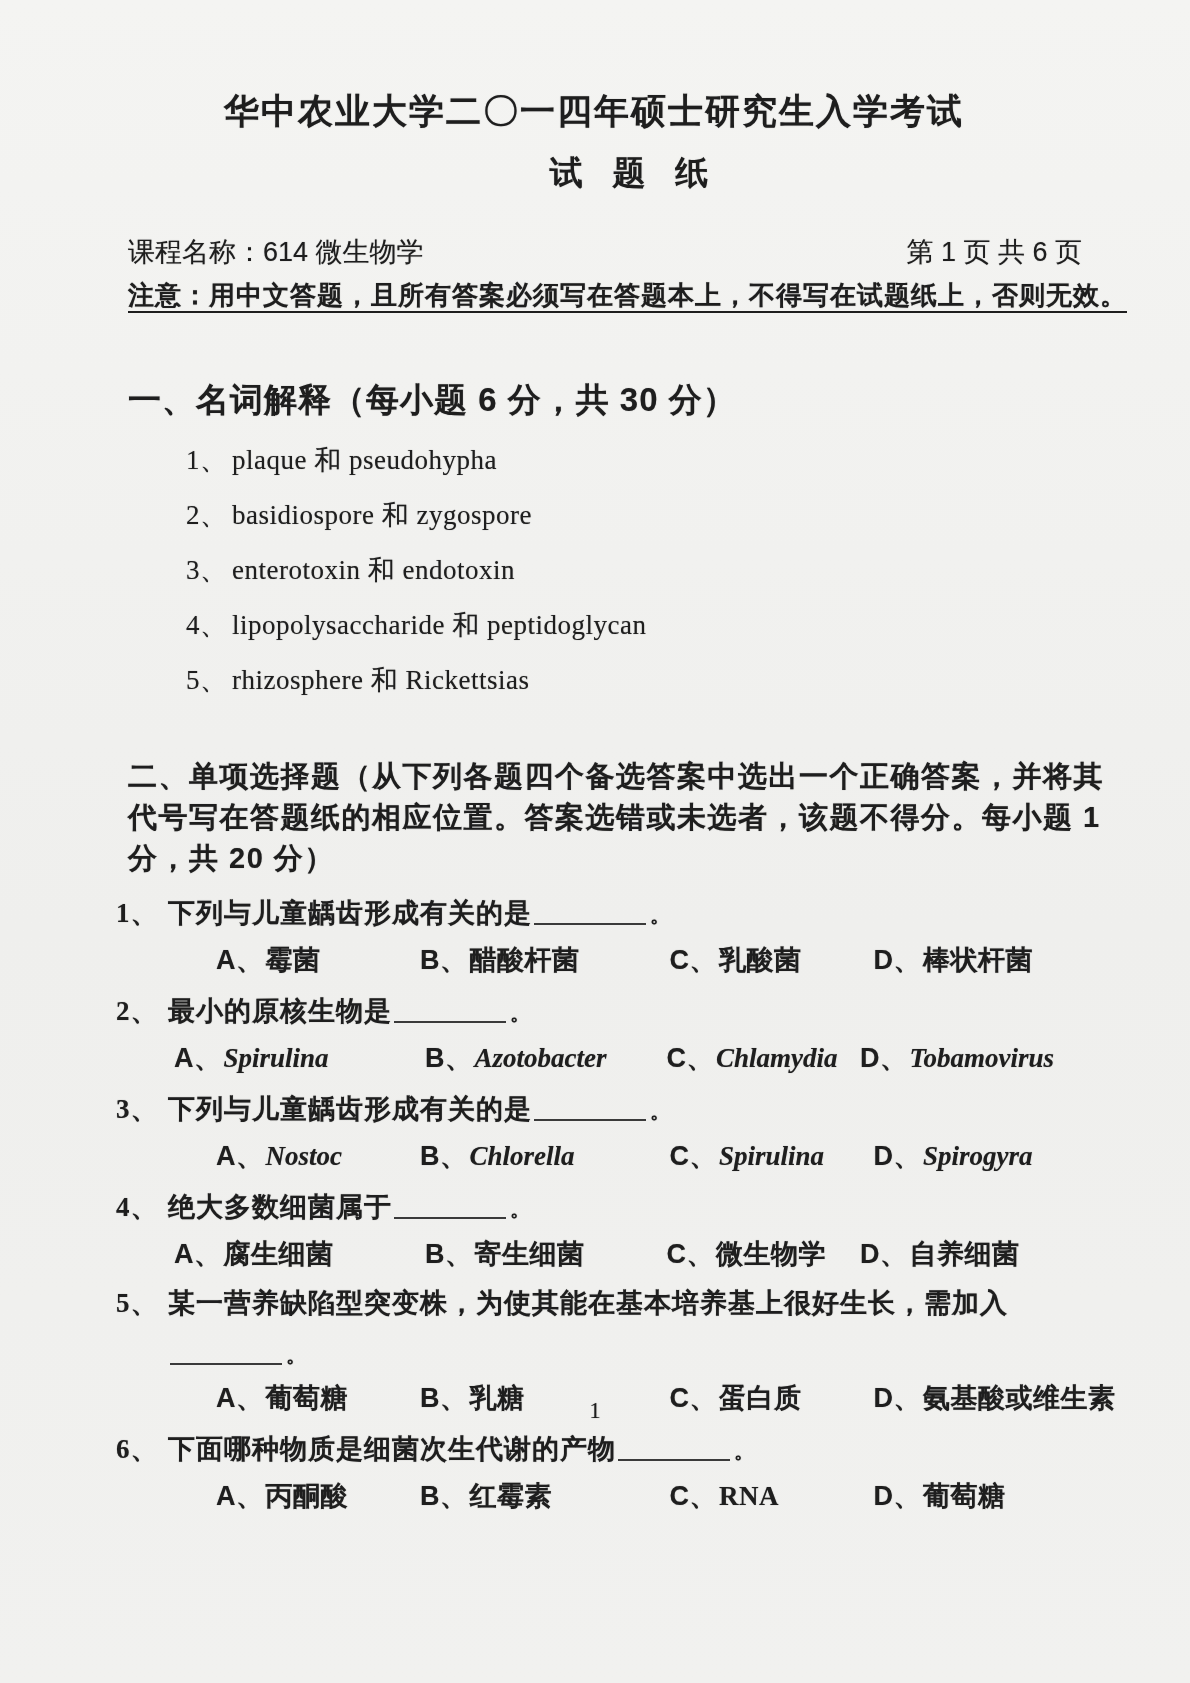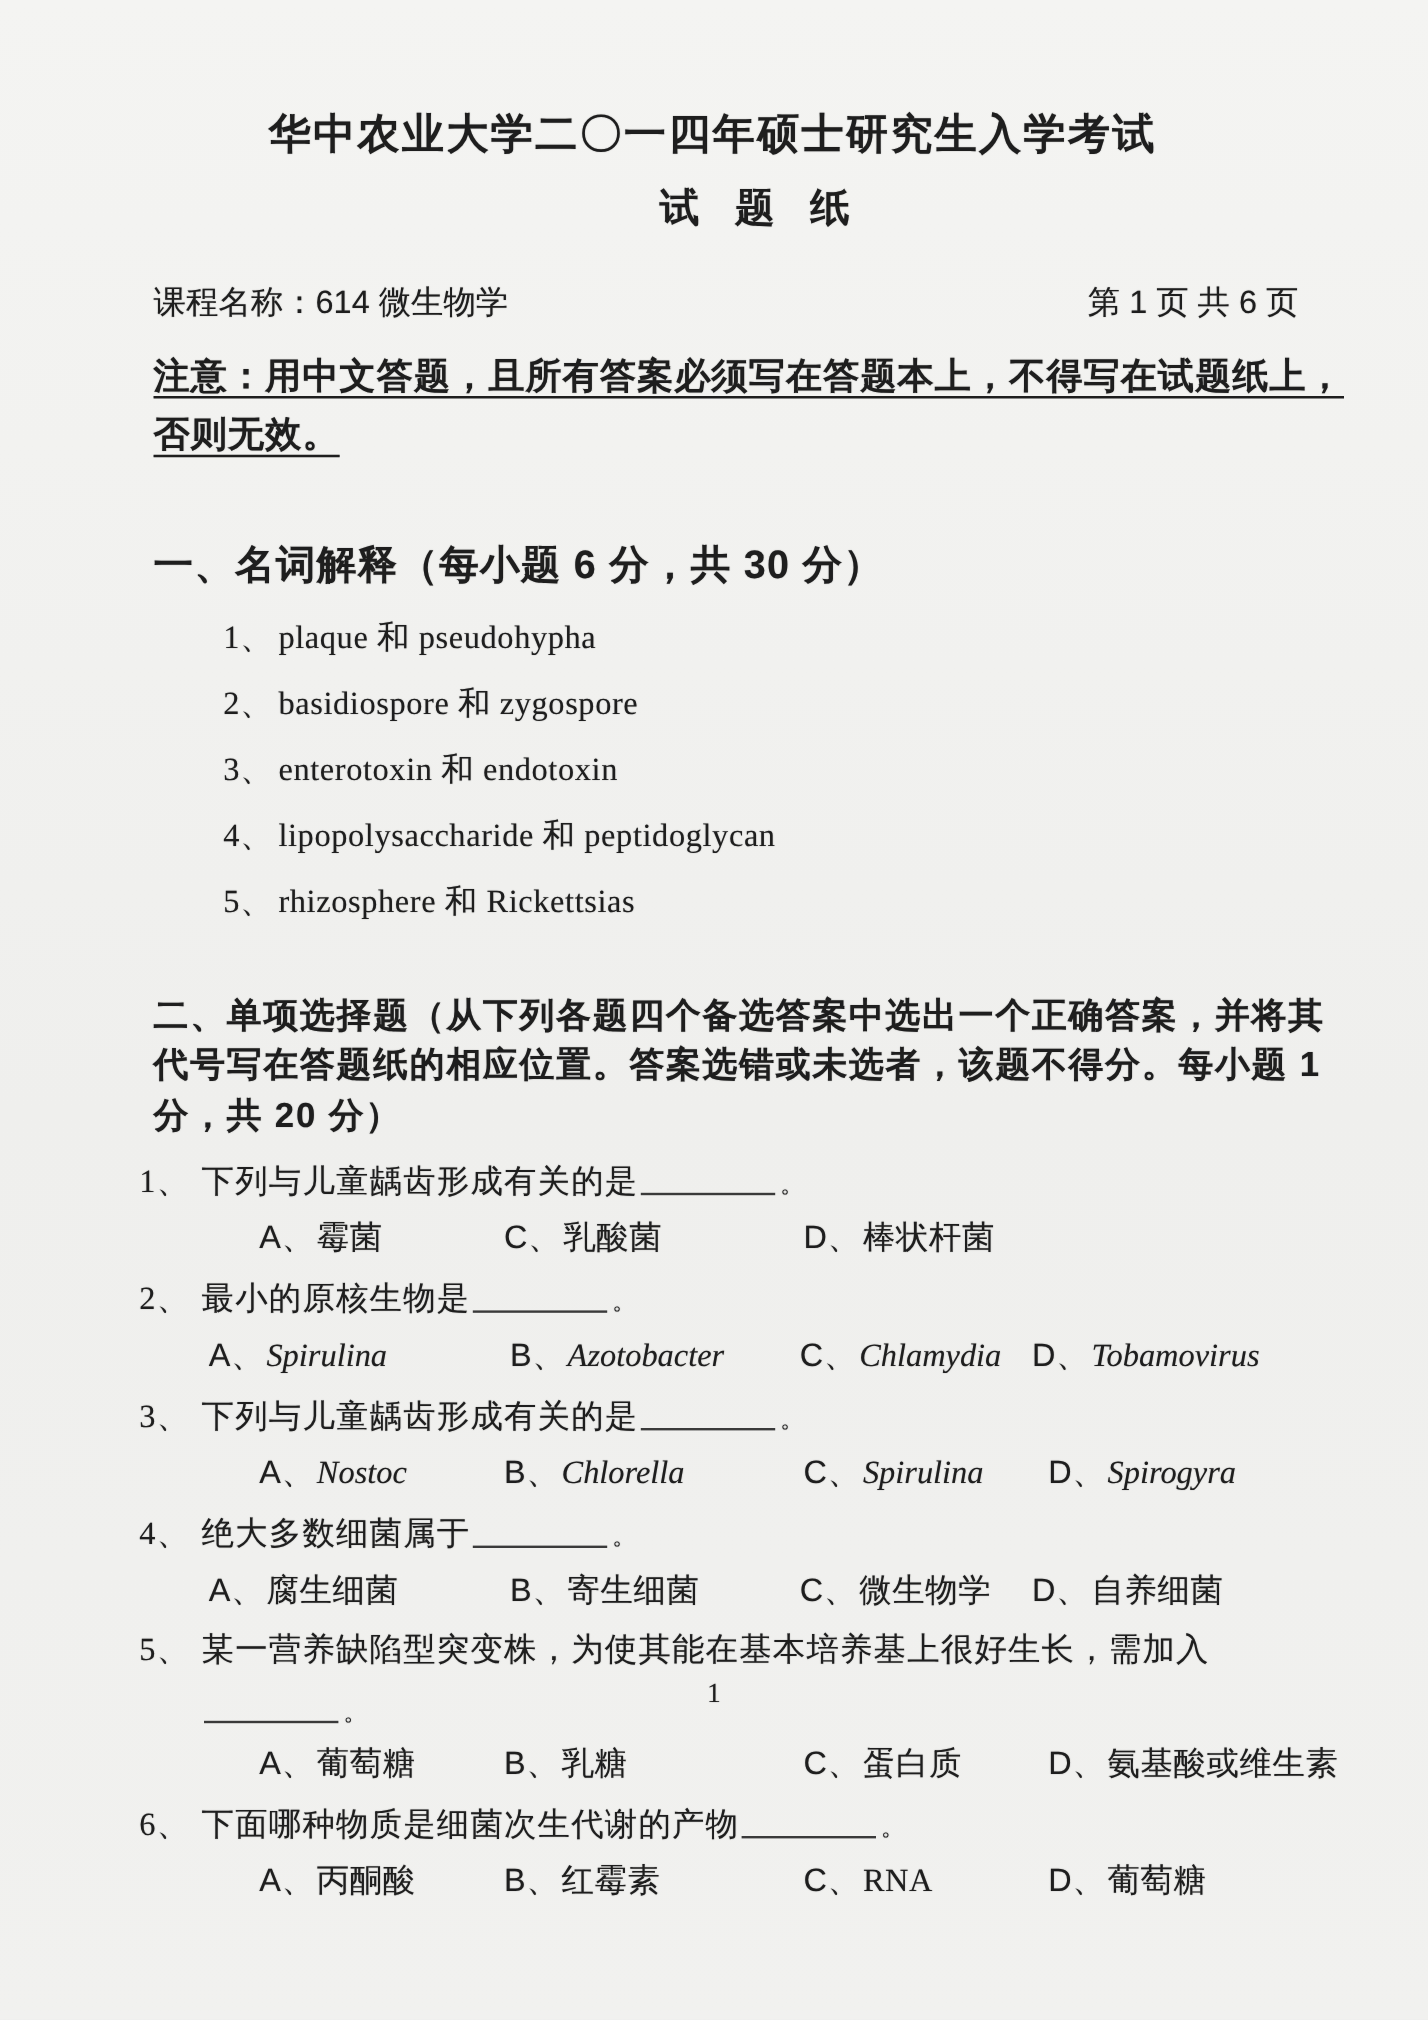--- a/index.html
+++ b/index.html
@@ -31,22 +31,22 @@
     margin-top: 16px;
     text-indent: 0.9em; 
   }
   .course-row {
     display: flex; justify-content: space-between; align-items: baseline;
     margin-top: 38px;
     font-size: 27px;
     padding-right: 48px;
   }
   .notice {
-    margin-top: 20px;
-    font-size: 30px;
+    margin-top: 4px;
+    font-size: 26px;
     font-weight: 700;
     line-height: 1.62;
     text-decoration: underline;
     text-underline-offset: 7px;
     text-decoration-thickness: 2px;
     letter-spacing: 1px;
   }
   .sec1-heading {
     margin-top: 62px;
     font-size: 33px; font-weight: 700;
@@ -60,21 +60,21 @@
     margin-top: 19px;
     letter-spacing: 0.5px;
   }
   .term-item .t-num { display: inline-block; min-width: 46px; }
   .sec2-heading {
     margin-top: 58px;
     font-size: 29px; font-weight: 700;
     line-height: 1.42;
     letter-spacing: 1.5px;
   }
-  .mcq { margin-top: 10px; }
+  .mcq { margin-top: 10px; font-weight: bold; }
   .q { margin-top: 13px; }
   .q-stem-line { font-size: 27px; letter-spacing: 1px; }
   .q-num {
     display: inline-block; min-width: 52px;
     margin-left: -12px;
     font-family: "Liberation Serif", serif;
   }
   .blank {
     display: inline-block;
     width: 112px; height: 1em;
@@ -141,20 +141,21 @@
   </div>
 
   <div class="sec2-heading">二、单项选择题（从下列各题四个备选答案中选出一个正确答案，并将其代号写在答题纸的相应位置。答案选错或未选者，该题不得分。每小题 1 分，共 20 分）</div>
 
   <div class="mcq">
 
     <div class="q">
       <div class="q-stem-line"><span class="q-num">1、</span><span>下列与儿童龋齿形成有关的是</span><span class="blank"></span><span class="tail">。</span></div>
       <div class="opts">
         <span class="opt"><span>A、</span><span class="optxt">霉菌</span></span>
+        <span class="opt"><span>B、</span><span class="optxt">醋酸杆菌</span></span>
         <span class="opt"><span>C、</span><span class="optxt">乳酸菌</span></span>
         <span class="opt"><span>D、</span><span class="optxt">棒状杆菌</span></span>
       </div>
     </div>
 
     <div class="q">
       <div class="q-stem-line"><span class="q-num">2、</span><span>最小的原核生物是</span><span class="blank"></span><span class="tail">。</span></div>
       <div class="opts tight">
         <span class="opt it"><span>A、</span><span class="optxt">Spirulina</span></span>
         <span class="opt it"><span>B、</span><span class="optxt">Azotobacter</span></span>

